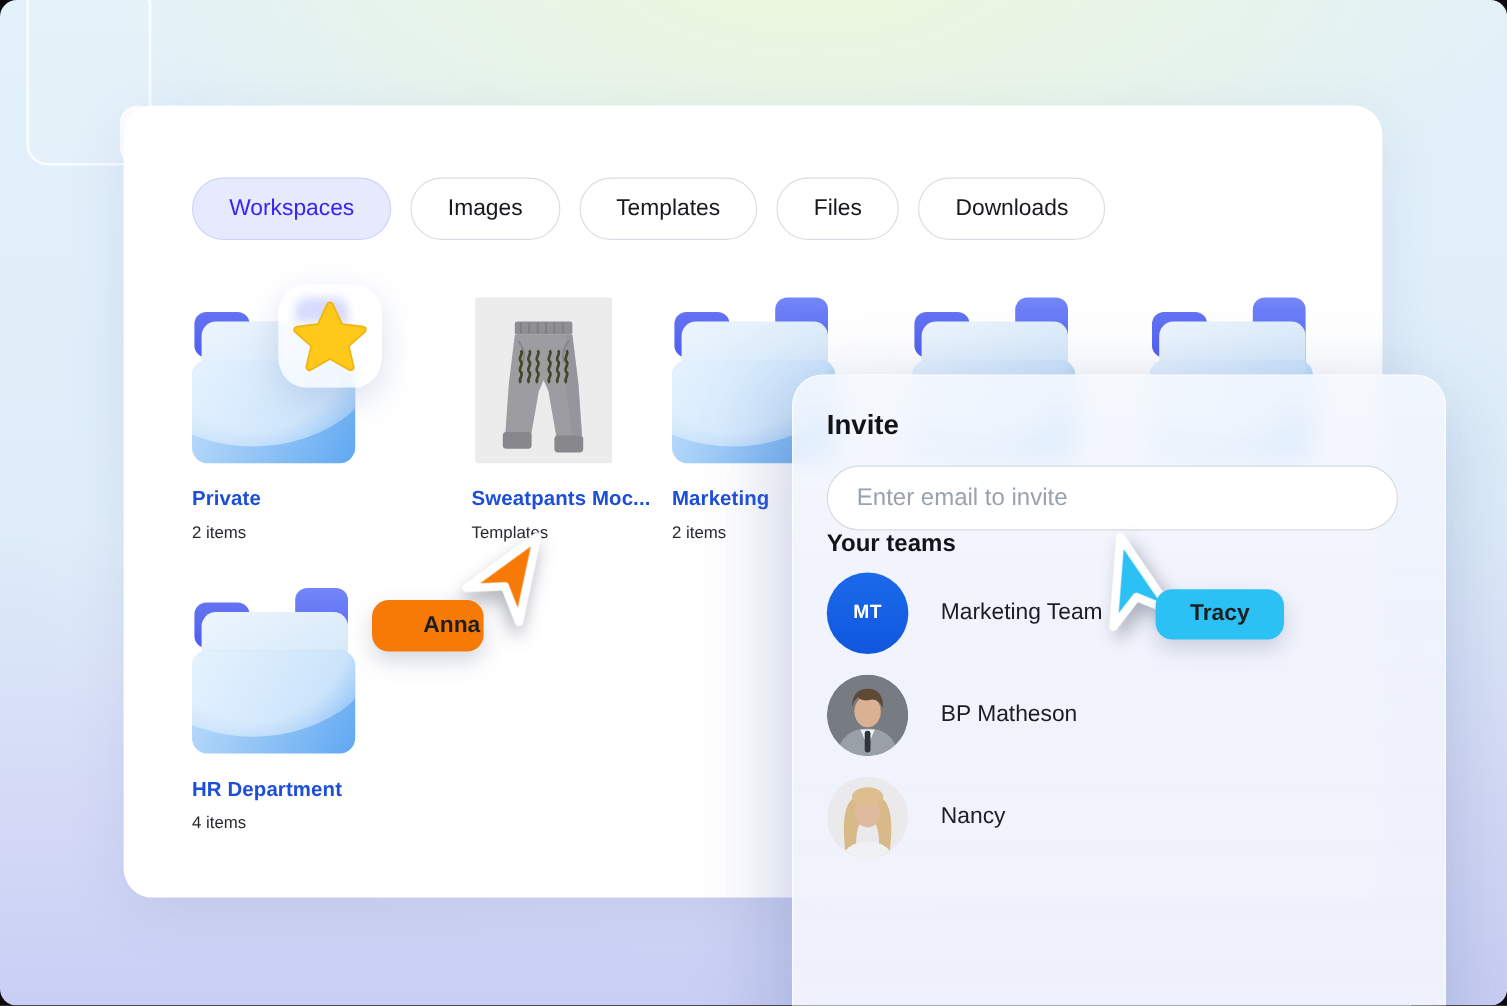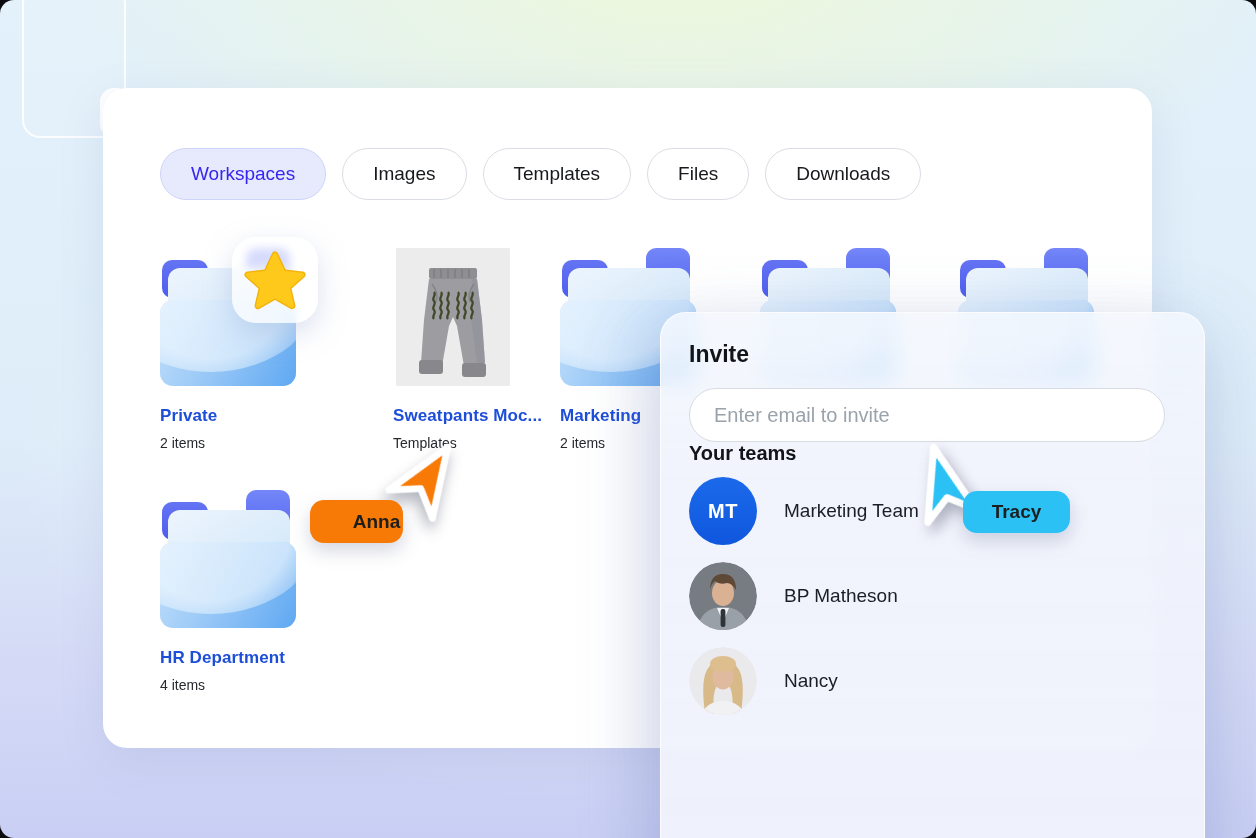--- a/index.html
+++ b/index.html
@@ -88,21 +88,21 @@
     border:1.5px solid #D7DBE2; background:#fff; outline:none;
     padding:0 24px; font-size:20px; color:#30343a;
     font-family:"Liberation Sans", sans-serif;
   }
   .invite-input::placeholder{color:#9AA2AB;}
   .teams-heading{font-size:20px; font-weight:600; color:#121418;}
   .teams-list{margin-top:12px;}
   .team-row{display:flex; align-items:center; height:68px; margin-bottom:17px; cursor:pointer;}
   .avatar{width:68px; height:68px; border-radius:50%; overflow:hidden; flex:0 0 auto;
           display:flex; align-items:center; justify-content:center;}
-  .avatar.initials{color:#fff; font-size:20px; font-weight:700; letter-spacing:.5px;}
+  .avatar.initials{color:#fff; font-size:16px; font-weight:700; letter-spacing:.5px;}
   .team-name{margin-left:27px; font-size:19px; color:#1B1E24;}
 
   
   .cursor{position:absolute; z-index:40; filter:drop-shadow(3px 8px 7px rgba(60,65,90,.38));}
   .cursor-badge{
     position:absolute; z-index:41; display:flex; align-items:center; justify-content:center;
     border-radius:14px; font-size:19px; font-weight:600; color:#1E1E1E;
     box-shadow:0 8px 18px rgba(90,100,140,.25);
   }
   .badge-anna{left:310px; top:500px; width:93px; height:43px;padding-left:40px;}

